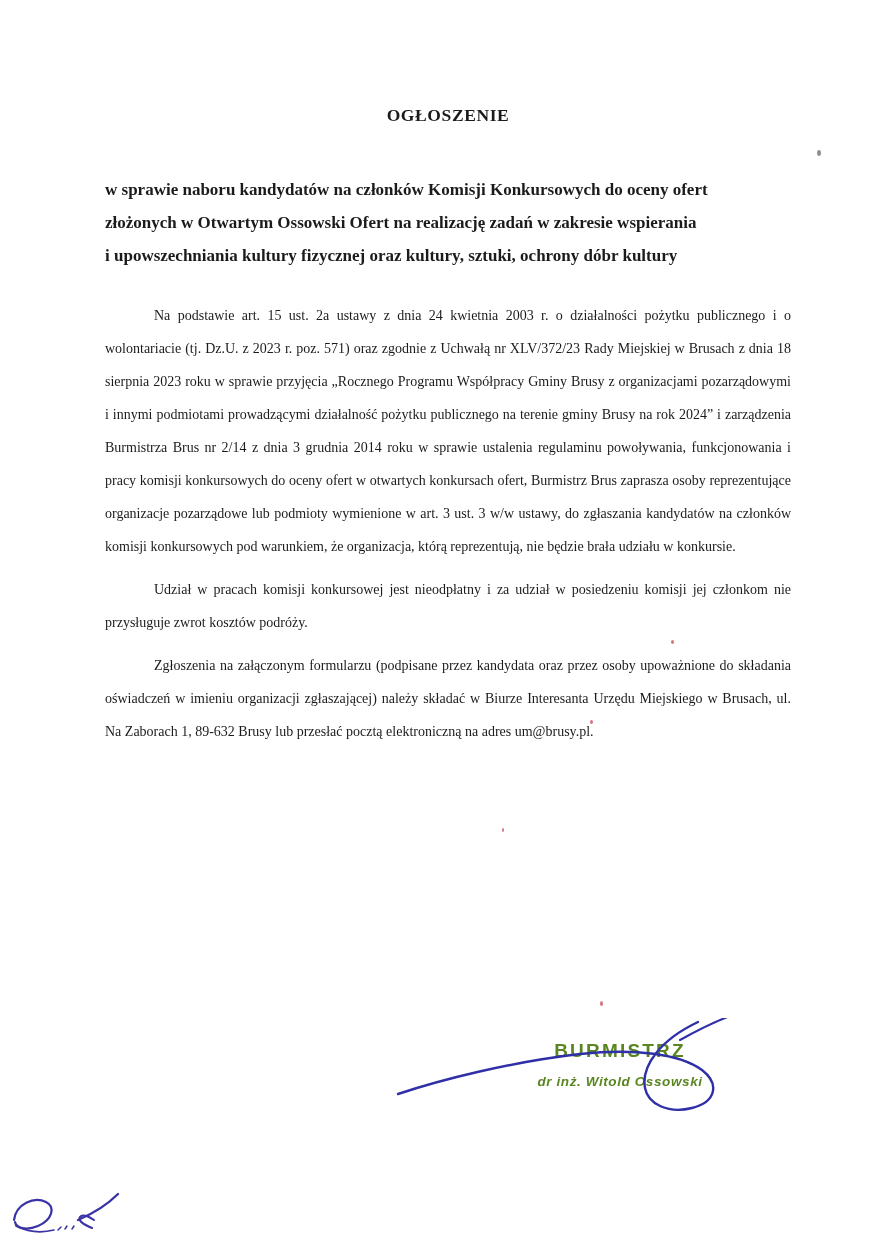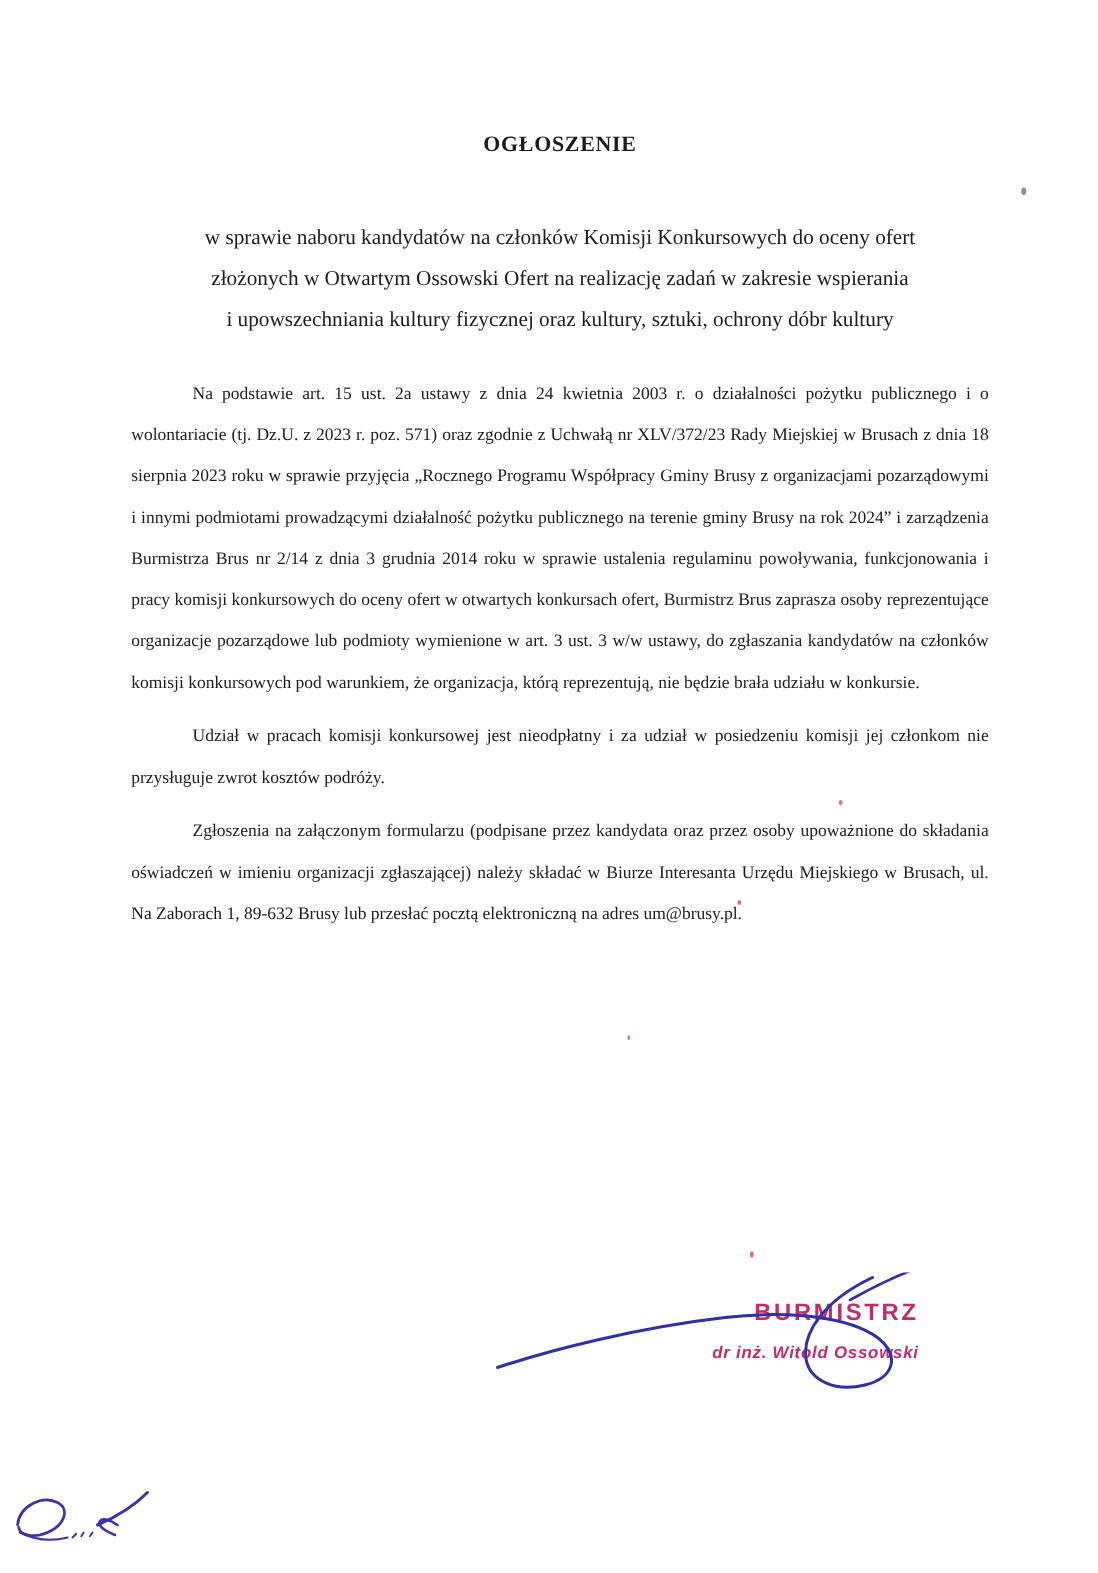--- a/index.html
+++ b/index.html
@@ -34,22 +34,21 @@
     font-weight: bold;
     font-size: 17.5px;
     letter-spacing: 0.6px;
     margin: 0;
     padding-top: 92px;
   }
 
   .subtitle {
     margin: 0;
     padding-top: 47px;
-    text-align: center;
-    font-weight: normal;
+    font-weight: bold;
     font-size: 17px;
     line-height: 33px;
   }
 
   .subtitle .sub-line {
     display: block;
   }
 
   .body-block {
     padding-top: 27px;
@@ -80,22 +79,22 @@
     top: 1018px;
     width: 878px;
     height: 130px;
   }
 
   .stamp {
     position: absolute;
     left: 505px;
     top: 22px;
     width: 230px;
-    text-align: right;
-    color: #be185d;
+    text-align: center;
+    color: #4d7c0f;
     user-select: none;
   }
 
   .stamp-role {
     font-family: "Liberation Sans", sans-serif;
     font-weight: bold;
     font-size: 19px;
     letter-spacing: 2.2px;
     opacity: 0.92;
   }

